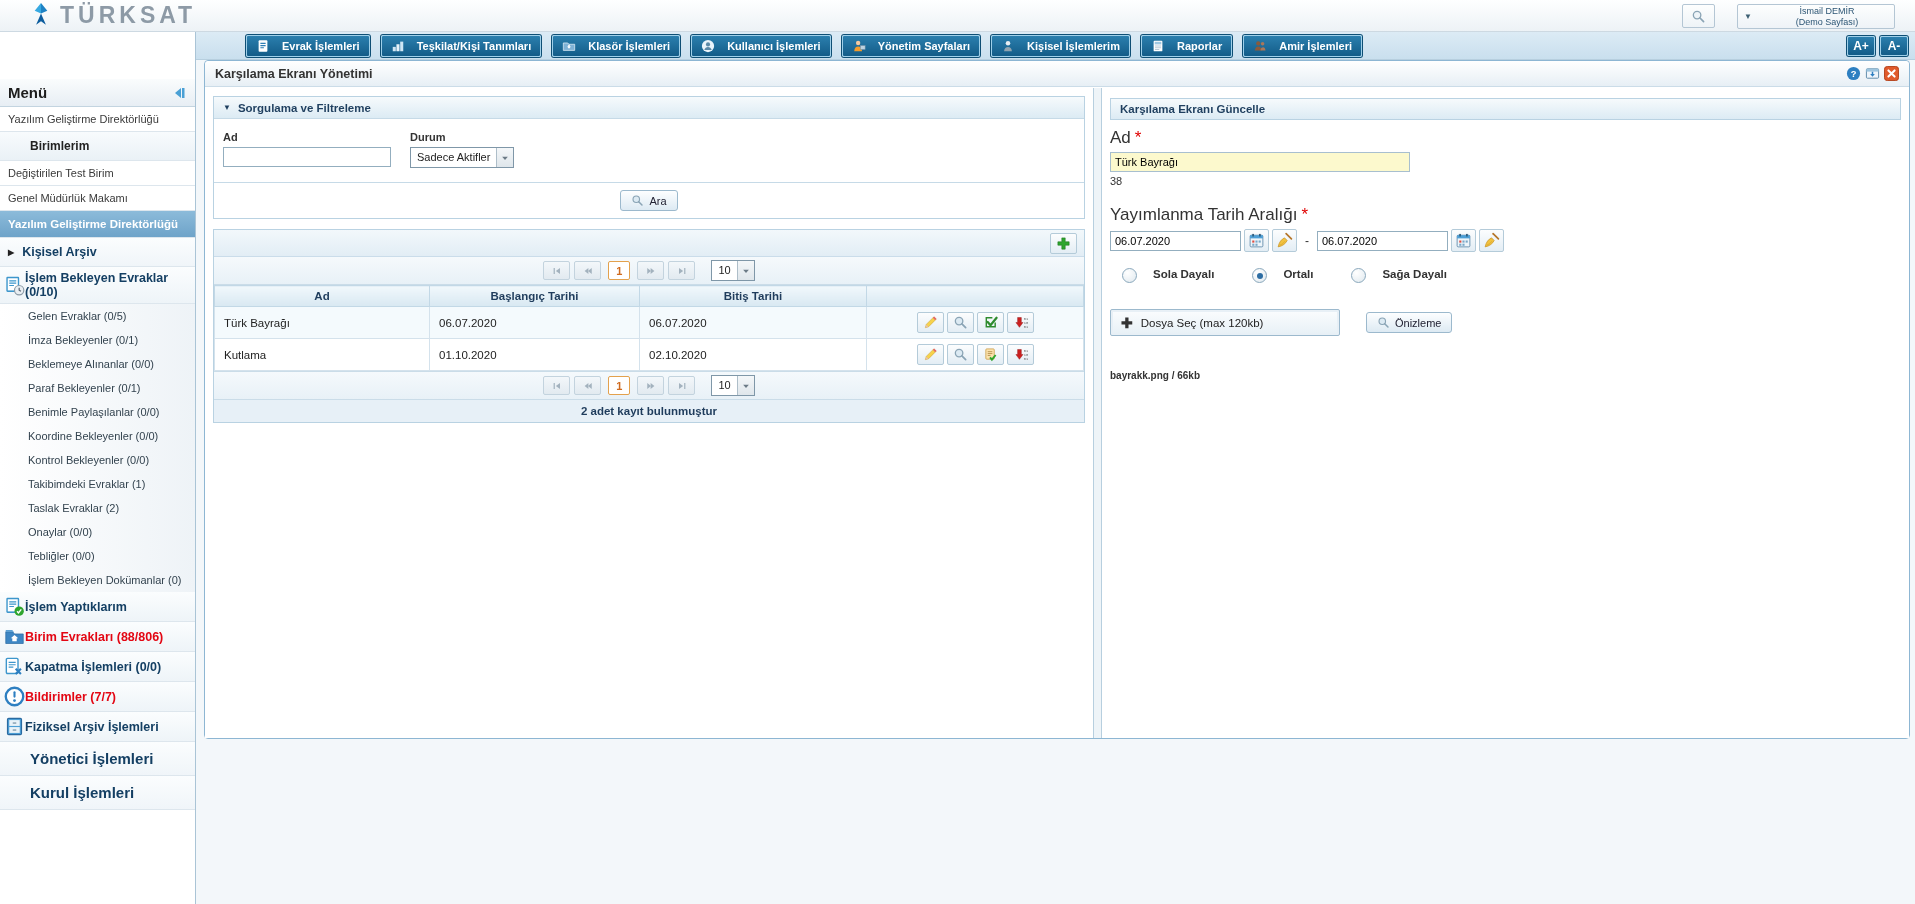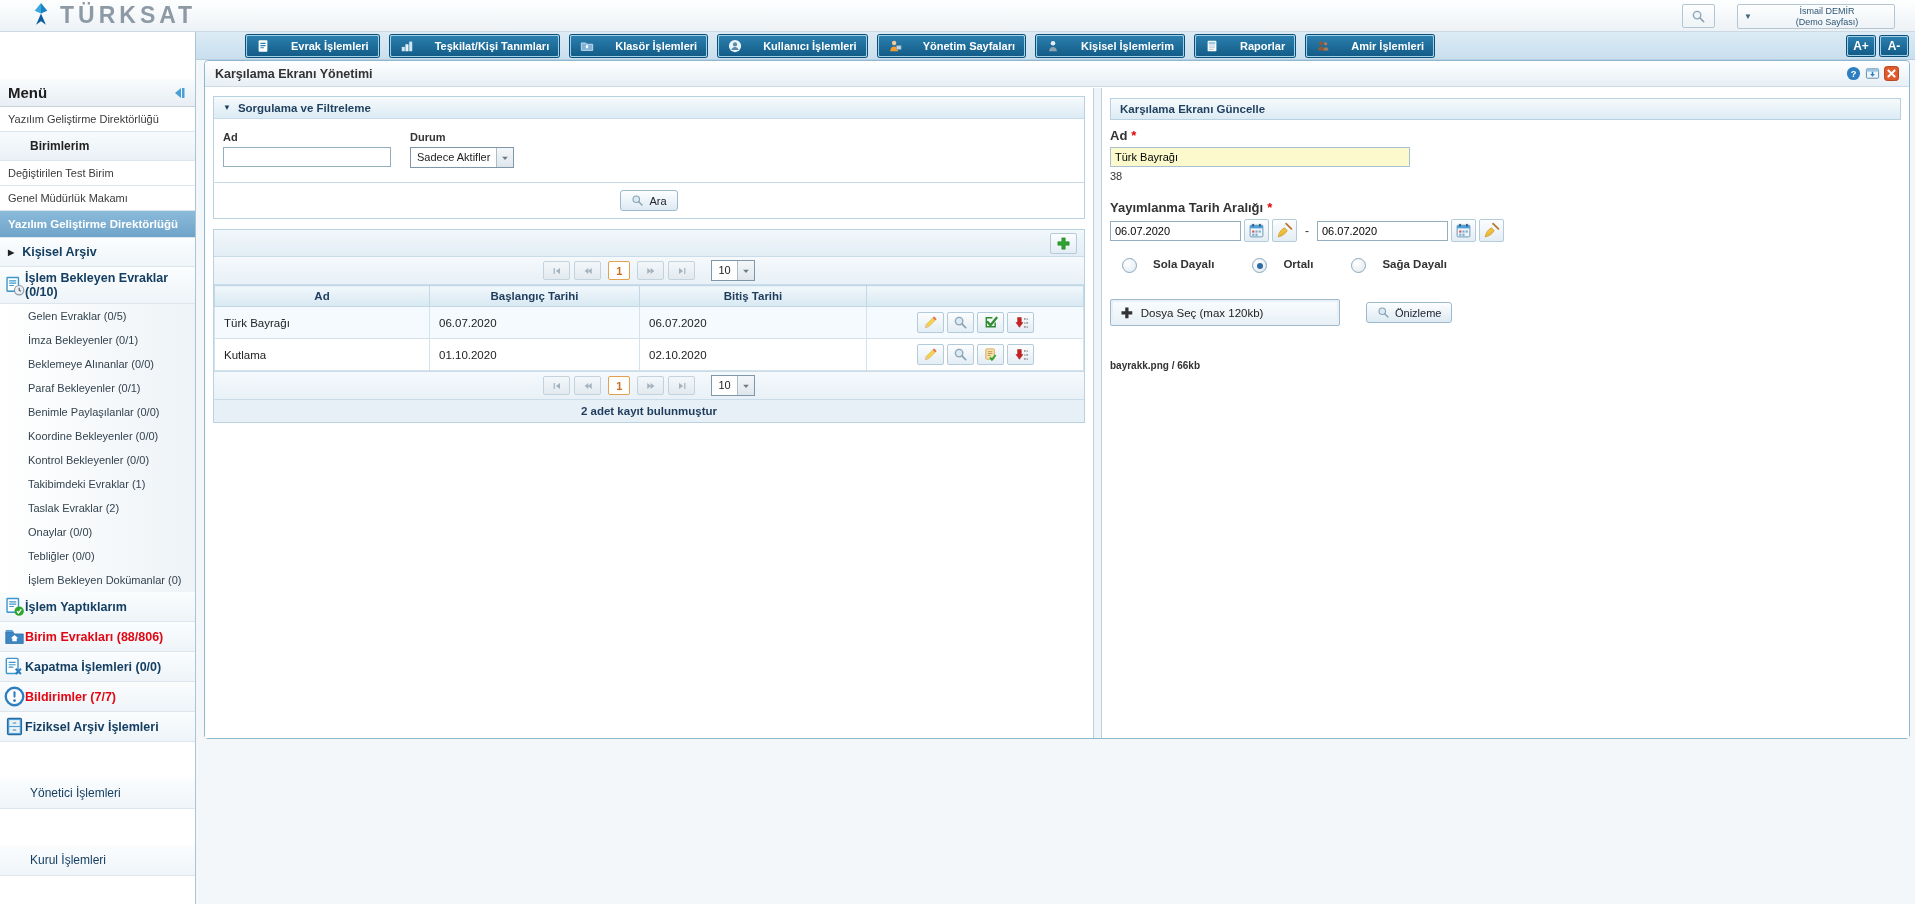--- a/index.html
+++ b/index.html
@@ -23,21 +23,21 @@
     background:linear-gradient(#fdfefe,#eef3f7); border:1px solid #b4c6d4; border-radius:2px;
     display:flex; align-items:center; cursor:pointer; padding:0 6px; }
   .user-caret { font-size:8px; color:#3d6073; margin-right:14px; }
   .user-text { flex:1; text-align:center; font-size:9px; color:#2d5675; line-height:11px; }
 
   
   .toolbar-row { position:absolute; left:196px; top:32px; width:1719px; height:28px;
     background:linear-gradient(#dcebf5,#c9dfee); border-bottom:1px solid #b7cfdf;
     display:flex; align-items:center; padding-left:50px; z-index:4; }
   .toolbar { display:flex; gap:11px; }
-  .tb-btn { display:inline-flex; align-items:center; gap:21px; height:22px; padding:0 9px;
+  .tb-btn { display:inline-flex; align-items:center; gap:12px; height:22px; padding:0 9px;
     background:linear-gradient(#2b7fae,#135c88); border:1px solid #9fd0ea; border-radius:2px;
     color:#fff; font-weight:bold; font-size:11px; cursor:pointer;
     box-shadow:0 0 0 1px #0e4f75; font-family:"Liberation Sans",sans-serif; }
   .tb-ic svg { width:14px; height:14px; }
   .font-btns { position:absolute; right:7px; top:4px; display:flex; gap:5px; }
   .font-btn { width:28px; height:20px; background:linear-gradient(#2b7fae,#135c88);
     border:1px solid #9fd0ea; box-shadow:0 0 0 1px #0e4f75; border-radius:2px;
     color:#fff; font-weight:bold; font-size:12px; display:flex; align-items:center; justify-content:center; cursor:pointer; }
 
   
@@ -55,22 +55,22 @@
     background:linear-gradient(#8cbbda,#6ea3c9); }
   .mi-expandable { padding:7px 8px 7px 8px; font-size:12.5px; font-weight:bold; color:#143f63;
     background:linear-gradient(#fbfdfe,#f0f5f9); display:flex; align-items:center; gap:8px;}
   .mi-arrow { font-size:8px; color:#222; }
   .mi-group { display:flex; align-items:center; padding:4px 4px; font-size:12.5px;
     font-weight:bold; color:#143f63; background:linear-gradient(#fbfdfe,#eef4f8); }
   .mi-group .gi { width:21px; height:21px; } .mi-group .gi svg{ width:21px; height:21px; }
   .mi-red { color:#e30613; }
   .mi-child { padding:6px 8px 6px 28px; font-size:11px; color:#33434f; border-bottom:none;
     background:linear-gradient(90deg,#ffffff,#eef3f7); }
-  .mi-section2 { padding:8px 8px 8px 30px; font-size:12px; font-weight:normal; color:#143f63;
-    background:linear-gradient(#fbfdfe,#f0f5f9);margin-top:36px; }
+  .mi-section2 { padding:8px 8px 8px 30px; font-size:15px; font-weight:bold; color:#143f63;
+    background:linear-gradient(#fbfdfe,#f0f5f9); }
 
   
   .content-bg { position:absolute; left:196px; top:60px; right:0; bottom:0; background:#f3f7fa; }
 
   
   .main-panel { position:absolute; left:204px; top:60px; width:1706px; height:679px;
     background:#fff; border:1px solid #8db6d3; border-radius:4px; z-index:3; }
   .panel-title { height:26px; background:linear-gradient(#ffffff,#e7eff5); border-bottom:1px solid #cbdce8;
     display:flex; align-items:center; padding:0 10px; font-weight:bold; font-size:12.5px; color:#333;
     border-radius:4px 4px 0 0; }
@@ -126,21 +126,21 @@
   table.grid th { background:linear-gradient(#f1f8fc,#d8e8f2); border:1px solid #c2d8e6; font-size:11.5px;
     color:#1f3c5c; padding:4px; text-align:center; font-weight:bold; height:21px; }
   table.grid td { border:1px solid #d4e2ec; font-size:11.5px; color:#222; padding:5px 9px; height:29px; }
   tr.r0 td { background:#f4fafd; }
   tr.r1 td { background:#ffffff; }
   .acts { display:flex; gap:3px; justify-content:center; }
   .grid-foot { height:23px; background:#e7f0f7; border-top:1px solid #cadce8; display:flex; align-items:center;
     justify-content:center; font-weight:bold; font-size:11.5px; color:#1f3c5c; }
 
   
-  .f-label { font-weight:bold; font-size:13px; color:#333; margin:8px 0 4px; }
+  .f-label { font-weight:normal; font-size:17px; color:#333; margin:8px 0 4px; }
   .req { color:#e00000; margin-left:4px; }
   .ad-input { width:300px; background:#fcf9cd; border:1px solid #a8bfcf; }
   .char-count { font-size:11px; color:#333; margin:3px 0 18px; }
   .date-row { display:flex; align-items:center; gap:3px; margin-top:4px; }
   .date-input { width:131px; }
   .mini-btn { width:25px; height:23px; display:inline-flex; align-items:center; justify-content:center;
     background:linear-gradient(#fcfdfe,#e3edf4); border:1px solid #b4cbd9; border-radius:2px; cursor:pointer; }
   .mini-btn svg { width:17px; height:17px; }
   .dash { font-size:12px; color:#333; margin:0 5px; }
   .radio-row { display:flex; align-items:flex-start; margin-top:16px; padding-left:12px; }

